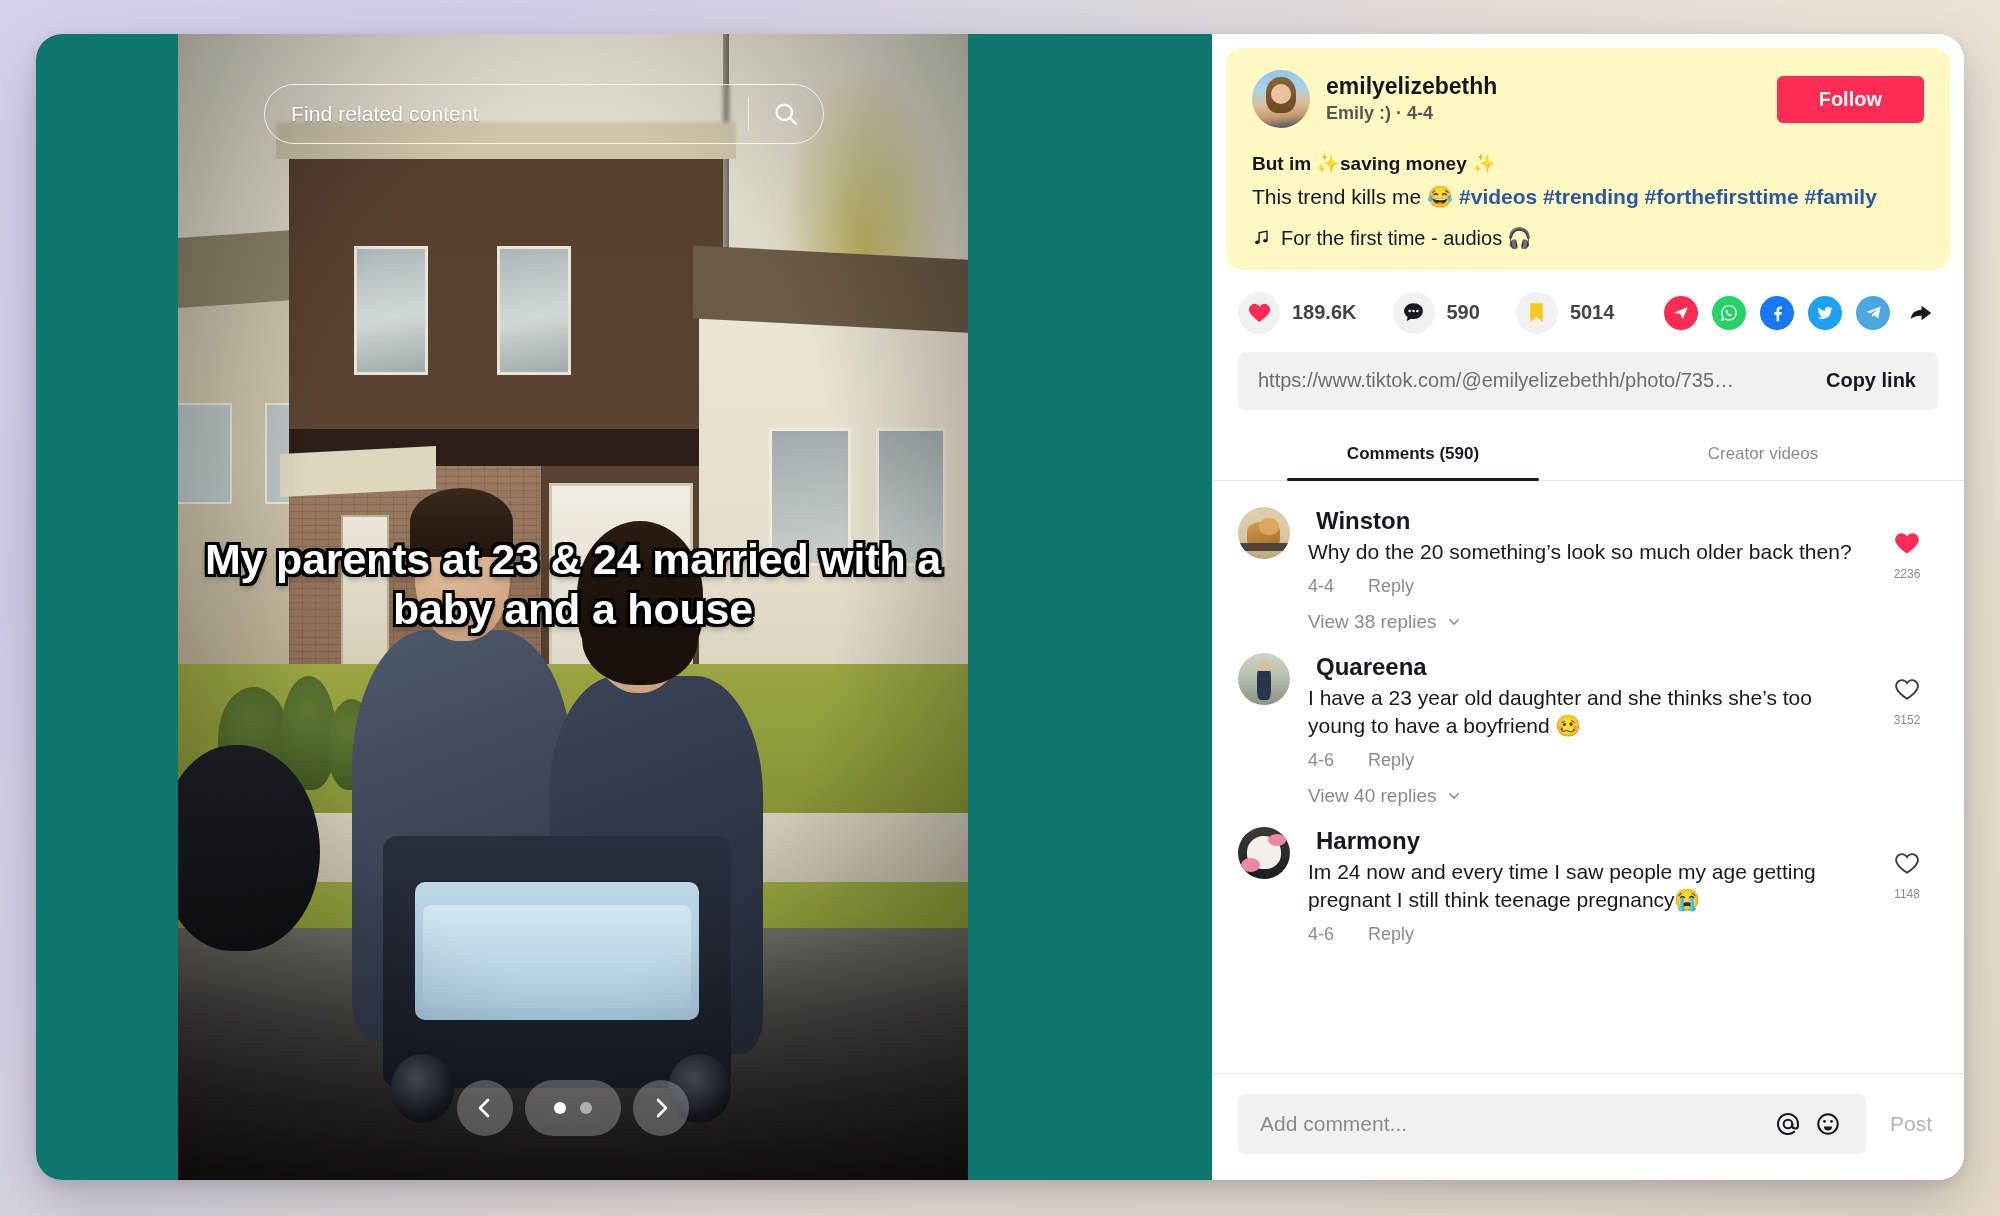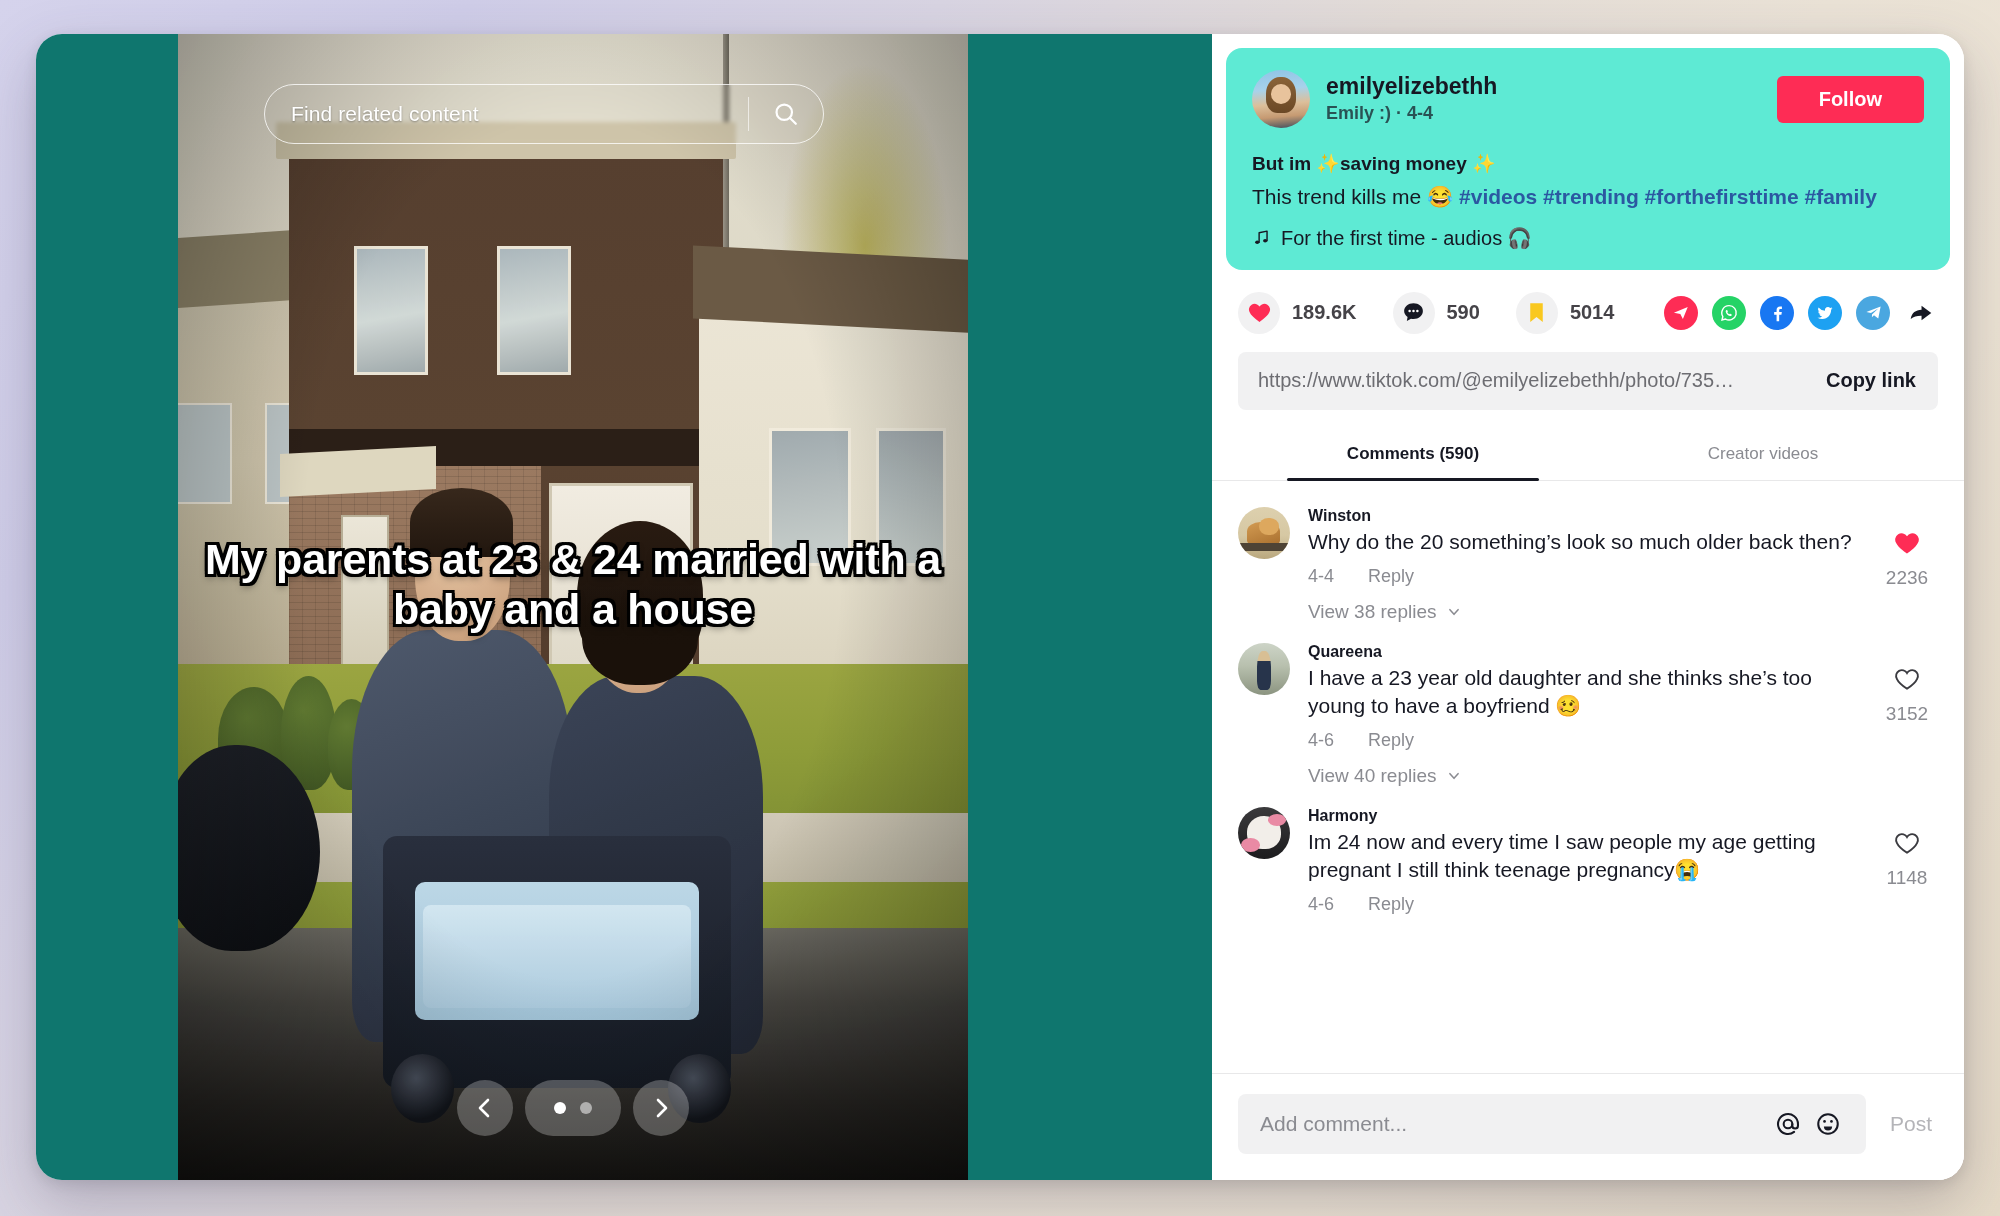--- a/index.html
+++ b/index.html
@@ -310,21 +310,21 @@
     background: #ffffff;
     display: flex;
     flex-direction: column;
     min-width: 0;
     position: relative;
   }
 
   
   #head-card {
     margin: 14px 14px 0 14px;
-    background: #5eead4;
+    background: #fef9c3;
     border-radius: 16px;
     padding: 22px 26px 20px 26px;
   }
   #author-row { display:flex; align-items:center; gap:16px; }
   #avatar {
     width: 58px; height: 58px; border-radius: 50%;
     flex: 0 0 58px;
     overflow: hidden;
     background: linear-gradient(175deg,#8fc4e6 0%,#a8d2ea 34%,#dcbf9a 58%,#c69a72 78%,#3a4a5c 100%);
     position: relative;
@@ -455,27 +455,27 @@
   
   .av-harmony{ background:linear-gradient(180deg,#3b3a3c,#1c1c1e); }
   .av-harmony .head{position:absolute;left:18%;top:18%;width:64%;height:62%;border-radius:50% 50% 46% 46%;
       background:#f2eee9;}
   .av-harmony .bow{position:absolute;left:58%;top:14%;width:34%;height:22%;border-radius:50%;
       background:#e98aa4;}
   .av-harmony .bow2{position:absolute;left:6%;top:60%;width:36%;height:26%;border-radius:50%;
       background:#e98aa4;}
 
   .c-main { flex: 1 1 auto; min-width: 0; }
-  .c-name { font-size: 16px; font-weight: 700; color: #161823; margin-bottom: 3px; }
+  .c-name { font-size: 24px; font-weight: 700; color: #161823; margin-bottom: 3px; margin-left: 8px; }
   .c-text { font-size: 21px; color: #161823; line-height: 1.34; }
   .c-meta { margin-top: 10px; font-size: 18px; color: #8a8b91; display:flex; gap: 34px; }
   .c-meta .reply { cursor:pointer; }
   .c-replies { margin-top: 14px; font-size: 19px; color: #8a8b91; display:flex; align-items:center; gap:10px; cursor:pointer; }
   .c-like { flex: 0 0 62px; text-align:center; padding-top: 22px; }
-  .c-like .num { font-size: 19px; color: #8a8b91; margin-top: 6px; }
+  .c-like .num { font-size: 12px; color: #8a8b91; margin-top: 6px; }
 
   
   #add-bar {
     flex: 0 0 auto;
     border-top: 1px solid #e8e8e9;
     padding: 20px 26px 26px 26px;
     display:flex; align-items:center; gap: 18px;
     background:#fff;
   }
   #add-field {

